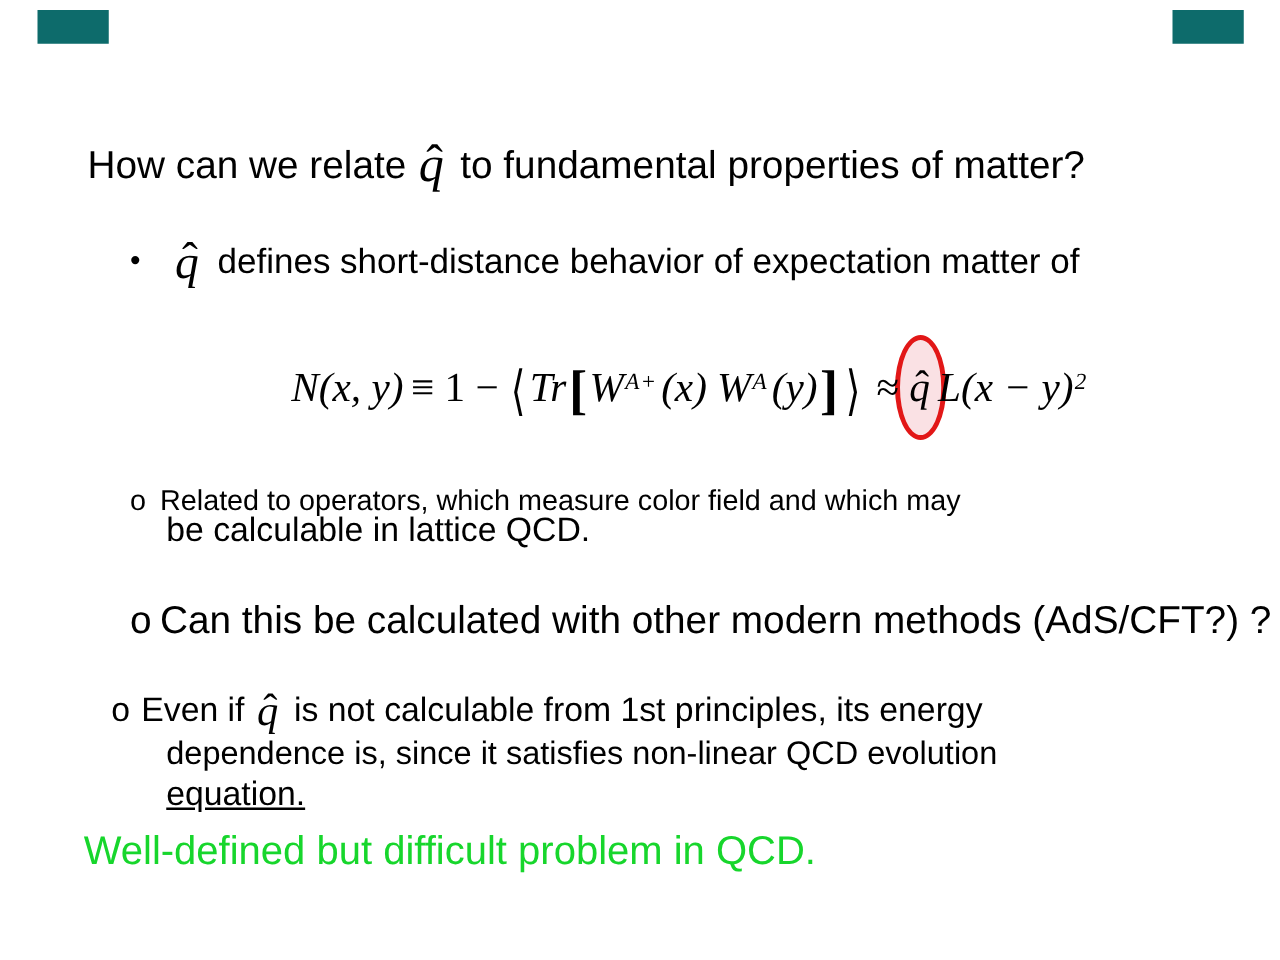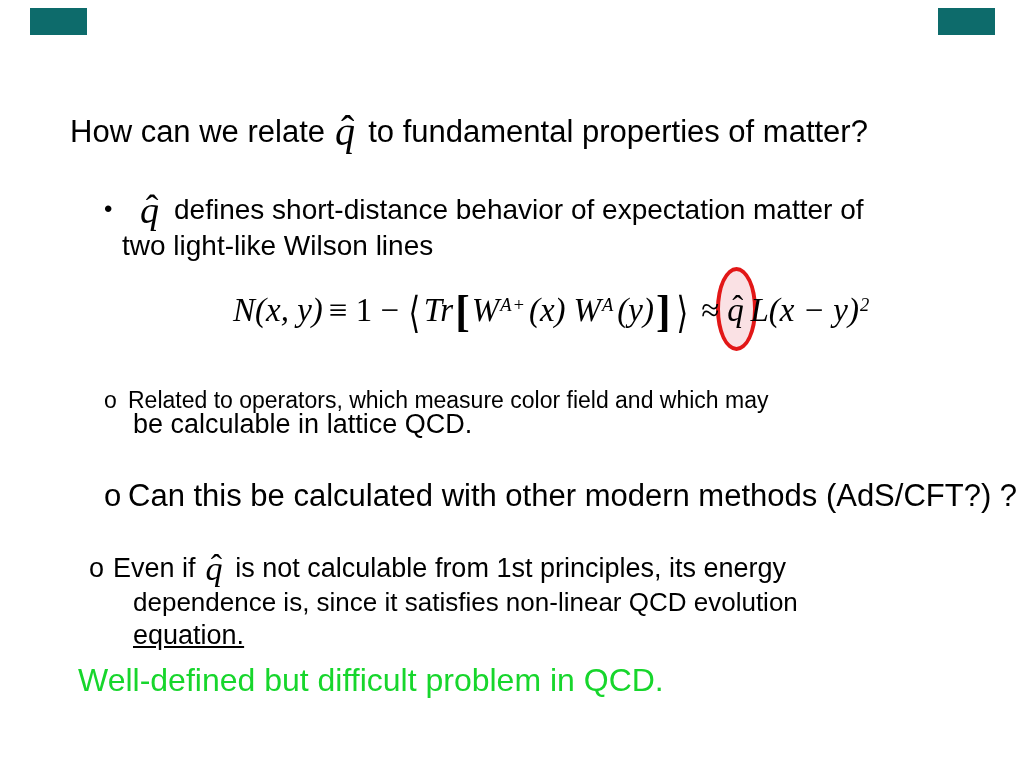--- a/index.html
+++ b/index.html
@@ -11,21 +11,21 @@
   .line{position:absolute;white-space:nowrap;}
   .title-line{left:70px;top:108px;font-size:31px;line-height:48px;}
   .b1l1{left:104px;top:186px;font-size:28px;line-height:46px;}
   .b1l2{left:122px;top:229px;font-size:28px;line-height:34px;}
   .o1l1{left:104px;top:384px;font-size:23px;line-height:33px;}
   .o1l2{left:133px;top:408px;font-size:27px;line-height:33px;}
   .o2l1{left:104px;top:479px;font-size:31px;line-height:33px;}
   .o3l1{left:89px;top:548px;font-size:27px;line-height:40px;}
   .o3l2{left:133px;top:586px;font-size:26px;line-height:33px;}
   .o3l3{left:133px;top:619px;font-size:27px;line-height:33px;text-decoration:underline;}
-  .footer-line{left:67px;top:661px;font-size:32px;line-height:38px;color:#17d62c;margin-left:11px;}
+  .footer-line{left:67px;top:661px;font-size:32px;line-height:38px;color:#17d62c;}
   .marker{display:inline-block;width:24px;}
   .bullet-marker{display:inline-block;width:34px;font-size:24px;vertical-align:0.1em;}
   
   .qhat{position:relative;display:inline-block;font-family:"Liberation Serif","DejaVu Serif",serif;
         font-style:italic;line-height:1;padding-right:0.08em;}
   .qhat .hat{position:absolute;top:-0.06em;left:0.15em;font-style:normal;}
   .qhat-title{font-size:40px;margin:0 10px;vertical-align:-0.08em;}
   .qhat-bullet{font-size:38px;margin:0 12px 0 2px;vertical-align:-0.1em;}
   .qhat-body{font-size:34px;margin:0 10px;vertical-align:-0.1em;}
   .qhat-formula{font-size:33px;}
@@ -52,23 +52,20 @@
   <div class="corner tl"></div>
   <div class="corner tr"></div>
 
   <div class="line title-line">
     <span>How can we relate</span><span class="qhat qhat-title"><span class="hat">ˆ</span><span>q</span></span><span>to fundamental properties of matter?</span>
   </div>
 
   <div class="line b1l1">
     <span class="bullet-marker">•</span><span class="qhat qhat-bullet"><span class="hat">ˆ</span><span>q</span></span><span>defines short-distance behavior of expectation matter of</span>
   </div>
-  <div class="line b1l2">
-    <span>two light-like Wilson lines</span>
-  </div>
 
   <div class="line formula">
     <span class="it">N(x, y)</span><span class="op">≡ 1 −</span><span class="ang">⟨</span><span class="it">Tr</span><span class="bigbr">[</span><span class="it">W</span><span class="sup">A+</span><span class="it">(x)</span><span class="it gapl">W</span><span class="sup">A</span><span class="it">(y)</span><span class="bigbr">]</span><span class="ang">⟩</span><span class="op approx">≈</span><span class="circled"><span class="qhat qhat-formula"><span class="hat">ˆ</span><span>q</span></span></span><span class="it">L</span><span class="it">(x − y)</span><span class="sup">2</span>
   </div>
 
   <div class="line o1l1">
     <span class="marker">o</span><span>Related to operators, which measure color field and which may</span>
   </div>
   <div class="line o1l2">
     <span>be calculable in lattice QCD.</span>

